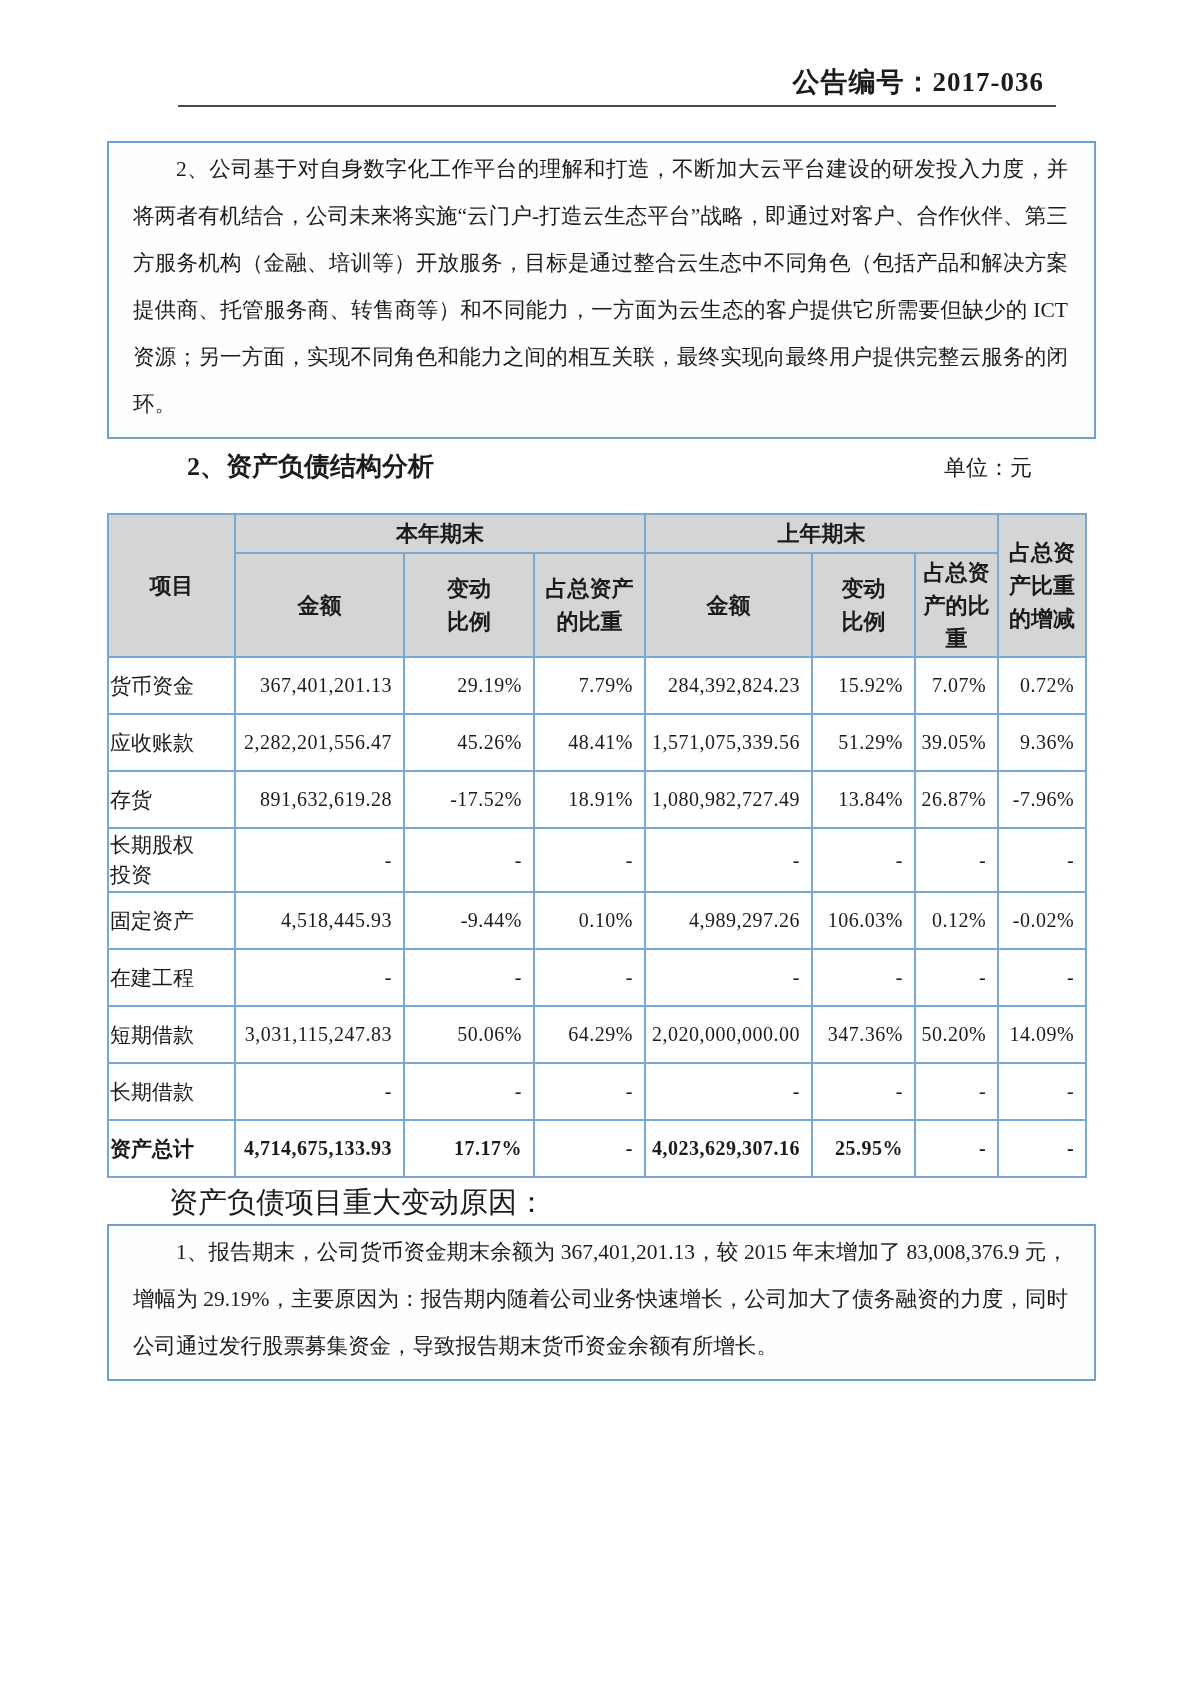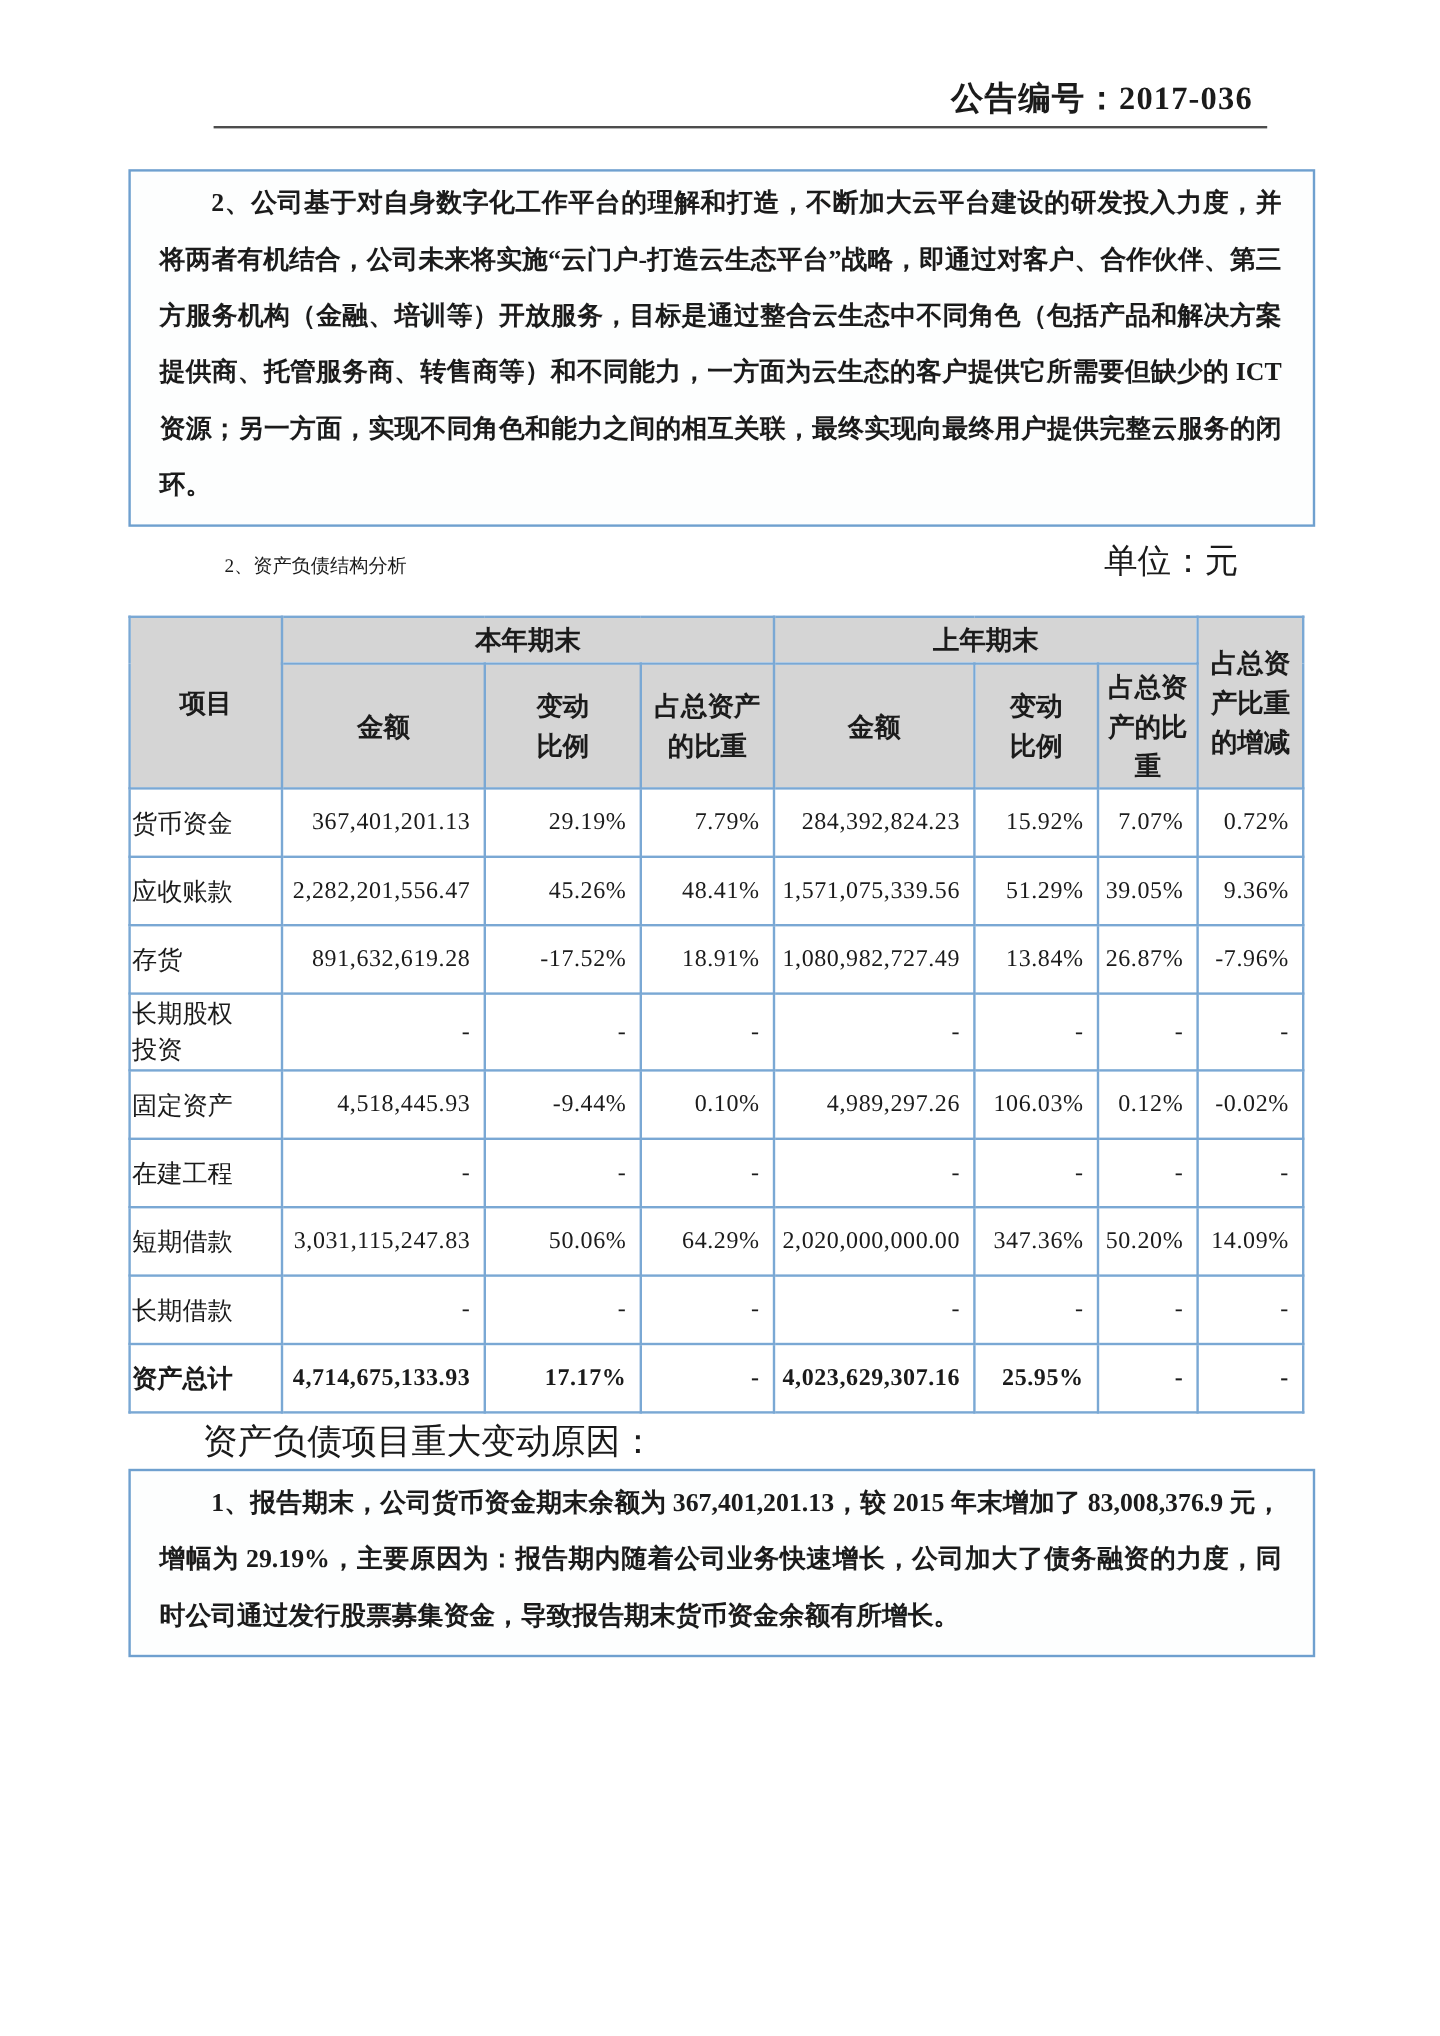--- a/index.html
+++ b/index.html
@@ -33,38 +33,38 @@
   .text-box{
     border:2px solid #6fa0cf;
     background:#fdfefe;
     box-sizing:border-box;
     width:989px;
     padding:3px 26px 9px 24px;
     font-size:21.5px;
     line-height:47px;
     text-align:justify;
   }
-  .text-box p{margin:0;text-indent:2em;font-weight:bold;}
+  .text-box p{margin:0;text-indent:2em;}
   .box1{margin-top:34px;}
   
   .section-row{
     margin-top:10px;
     display:flex;
     justify-content:space-between;
     align-items:baseline;
     height:36px;
   }
   .section-title{
     margin-left:80px;
-    font-size:16px;
-    font-weight:normal;
+    font-size:26px;
+    font-weight:bold;
   }
   .unit-label{
     margin-right:64px;
-    font-size:28px;
+    font-size:22px;
   }
   
   table.balance-table{
     margin-top:28px;
     border-collapse:collapse;
     table-layout:fixed;
     width:978px;
     font-size:20px;
   }
   table.balance-table th,

